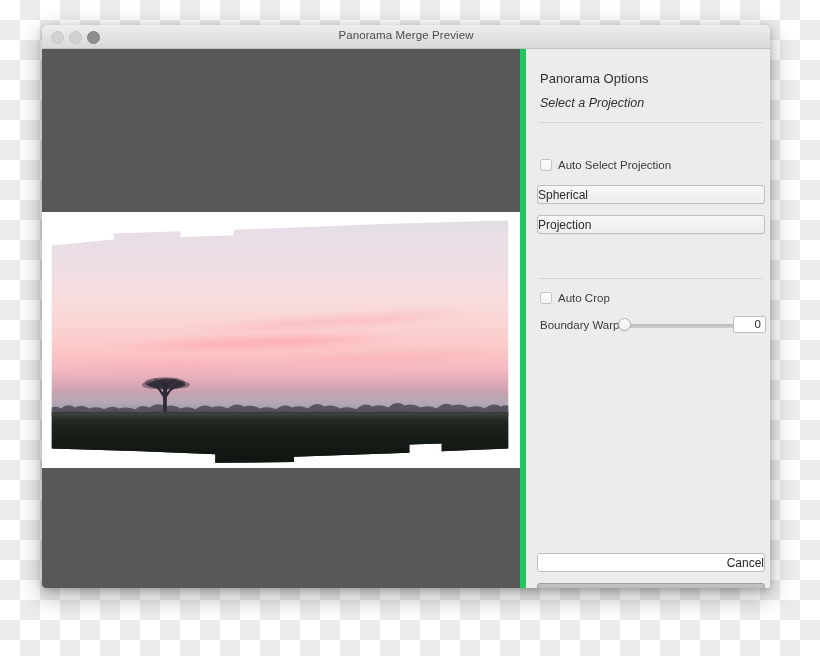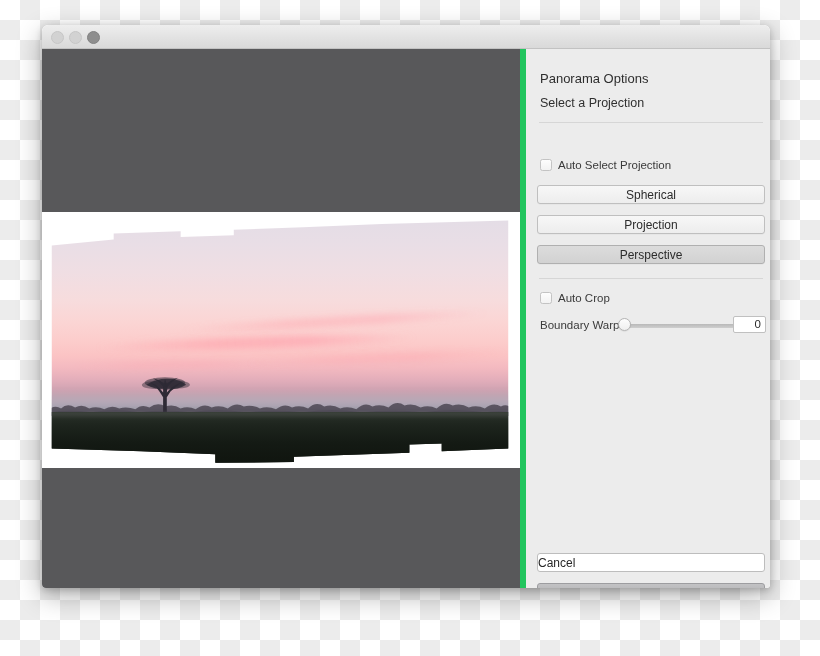--- a/index.html
+++ b/index.html
@@ -206,20 +206,21 @@
     top: 22px;
     font-size: 13px;
     color: #2e2e2e;
   }
   .opt-subtitle {
     position: absolute;
     left: 14px;
     top: 47px;
     font-size: 12.5px;
     color: #303030;
+    font-style: italic;
   }
   .divider {
     position: absolute;
     left: 13px;
     width: 224px;
     height: 1px;
     background: #d6d6d6;
   }
   #divider-1 { top: 73px; }
   #divider-2 { top: 229px; }
@@ -248,21 +249,20 @@
     position: absolute;
     left: 11px;
     width: 228px;
     height: 19px;
     border: 1px solid #bfbfbf;
     border-radius: 3px;
     background: linear-gradient(to bottom, #f7f7f7, #ededed);
     box-shadow: 0 0.5px 0.5px rgba(0,0,0,0.05);
     font-size: 12px;
     color: #2c2c2c;
-    text-align: center;
     line-height: 19px;
     box-sizing: border-box;
   }
   .projbtn.selected {
     background: linear-gradient(to bottom, #dcdcdc, #d2d2d2);
     border-color: #b0b0b0;
   }
   #btn-spherical   { top: 136px; }
   #btn-cylindrical { top: 166px; }
   #btn-perspective { top: 196px; }
@@ -317,21 +317,21 @@
     line-height: 15px;
   }
 
   .actionbtn {
     position: absolute;
     left: 11px;
     width: 228px;
     height: 19px;
     border-radius: 3px;
     font-size: 12px;
-    text-align: left;
+    text-align: right;
     line-height: 19px;
     box-sizing: border-box;
   }
   #btn-cancel {
     top: 504px;
     background: #ffffff;
     border: 1px solid #bdbdbd;
     color: #272727;
   }
   #btn-merge {
@@ -345,20 +345,21 @@
 <body>
 
 <div id="backdrop"></div>
 
 <div id="window">
 
   <div id="titlebar">
     <div class="traffic close"></div>
     <div class="traffic min"></div>
     <div class="traffic zoom"></div>
+    <div id="title-text">Panorama Merge Preview</div>
   </div>
 
   <div id="window-body">
 
     <div id="preview-pane">
       <div id="pano-canvas">
         <div id="pano-clip">
           <div class="sky"></div>
           <div class="streak s1"></div>
           <div class="streak s2"></div>
@@ -403,21 +404,20 @@
 
       <div class="divider" id="divider-1"></div>
 
       <div class="checkrow" id="row-auto-projection">
         <span class="cbox"></span>
         <span class="checklabel">Auto Select Projection</span>
       </div>
 
       <div class="projbtn" id="btn-spherical">Spherical</div>
       <div class="projbtn" id="btn-cylindrical">Projection</div>
-      <div class="projbtn selected" id="btn-perspective">Perspective</div>
 
       <div class="divider" id="divider-2"></div>
 
       <div class="checkrow" id="row-auto-crop">
         <span class="cbox"></span>
         <span class="checklabel">Auto Crop</span>
       </div>
 
       <div id="row-warp">
         <span class="warp-label">Boundary Warp:</span>

